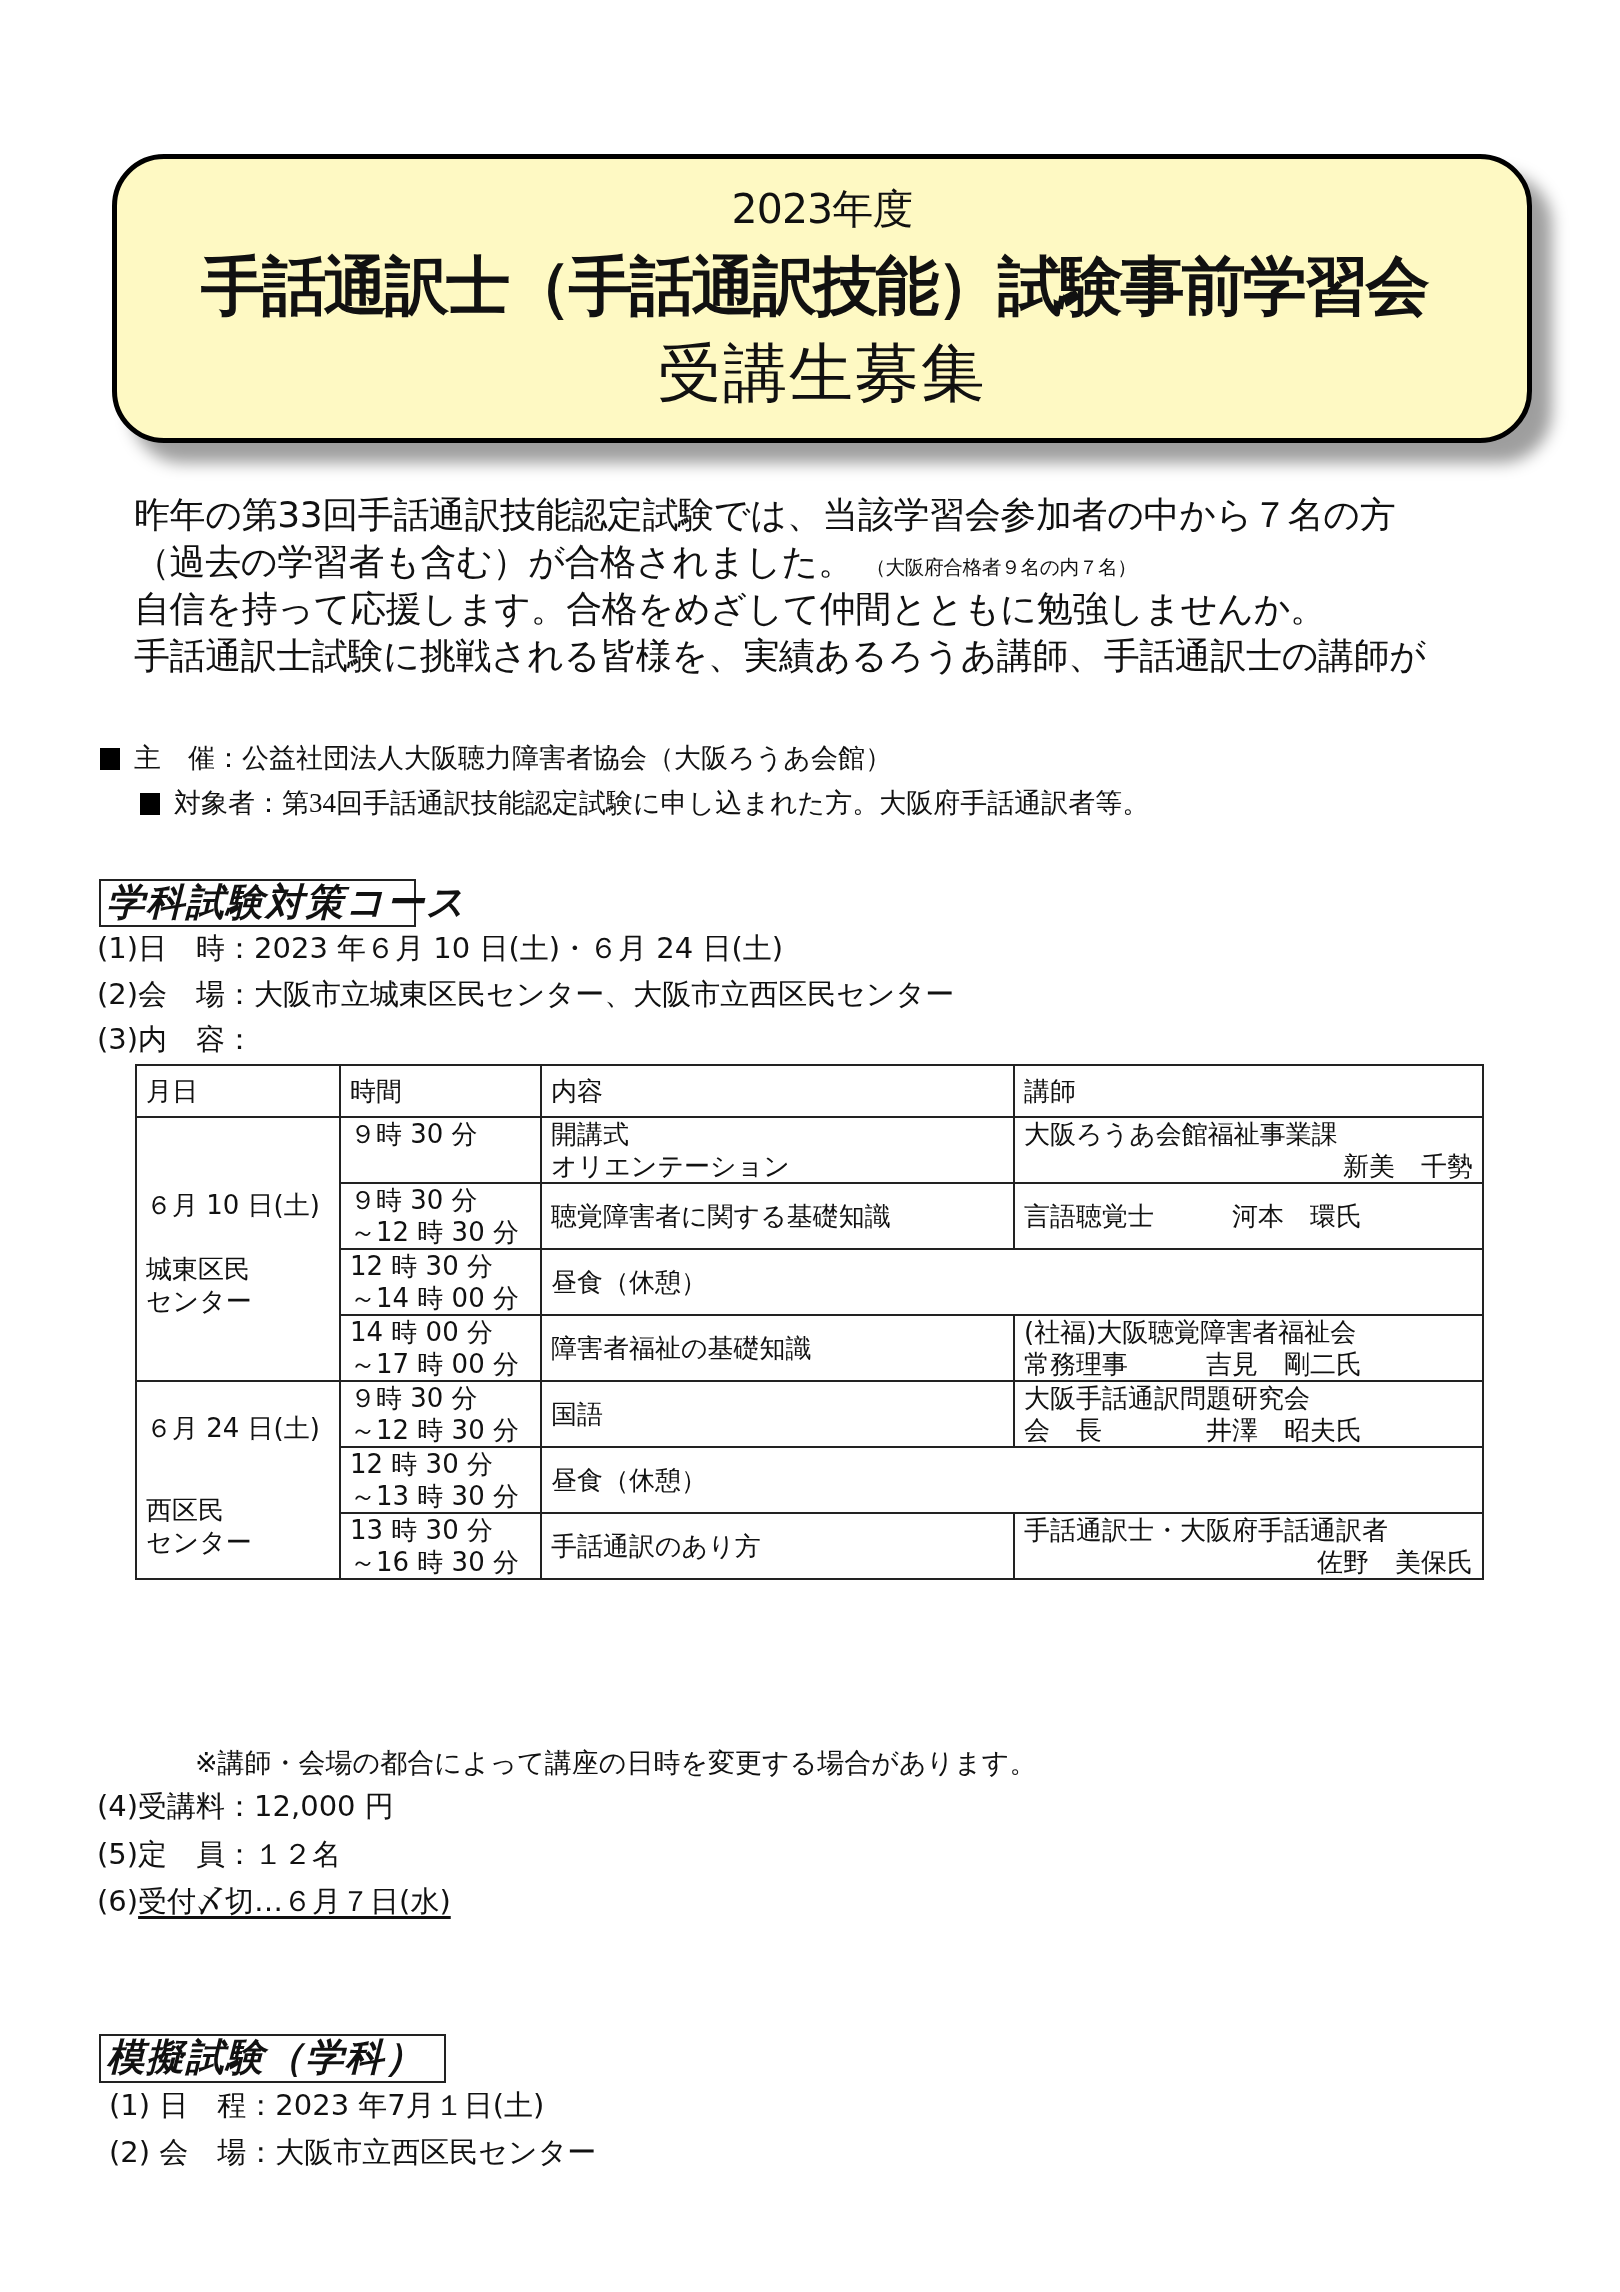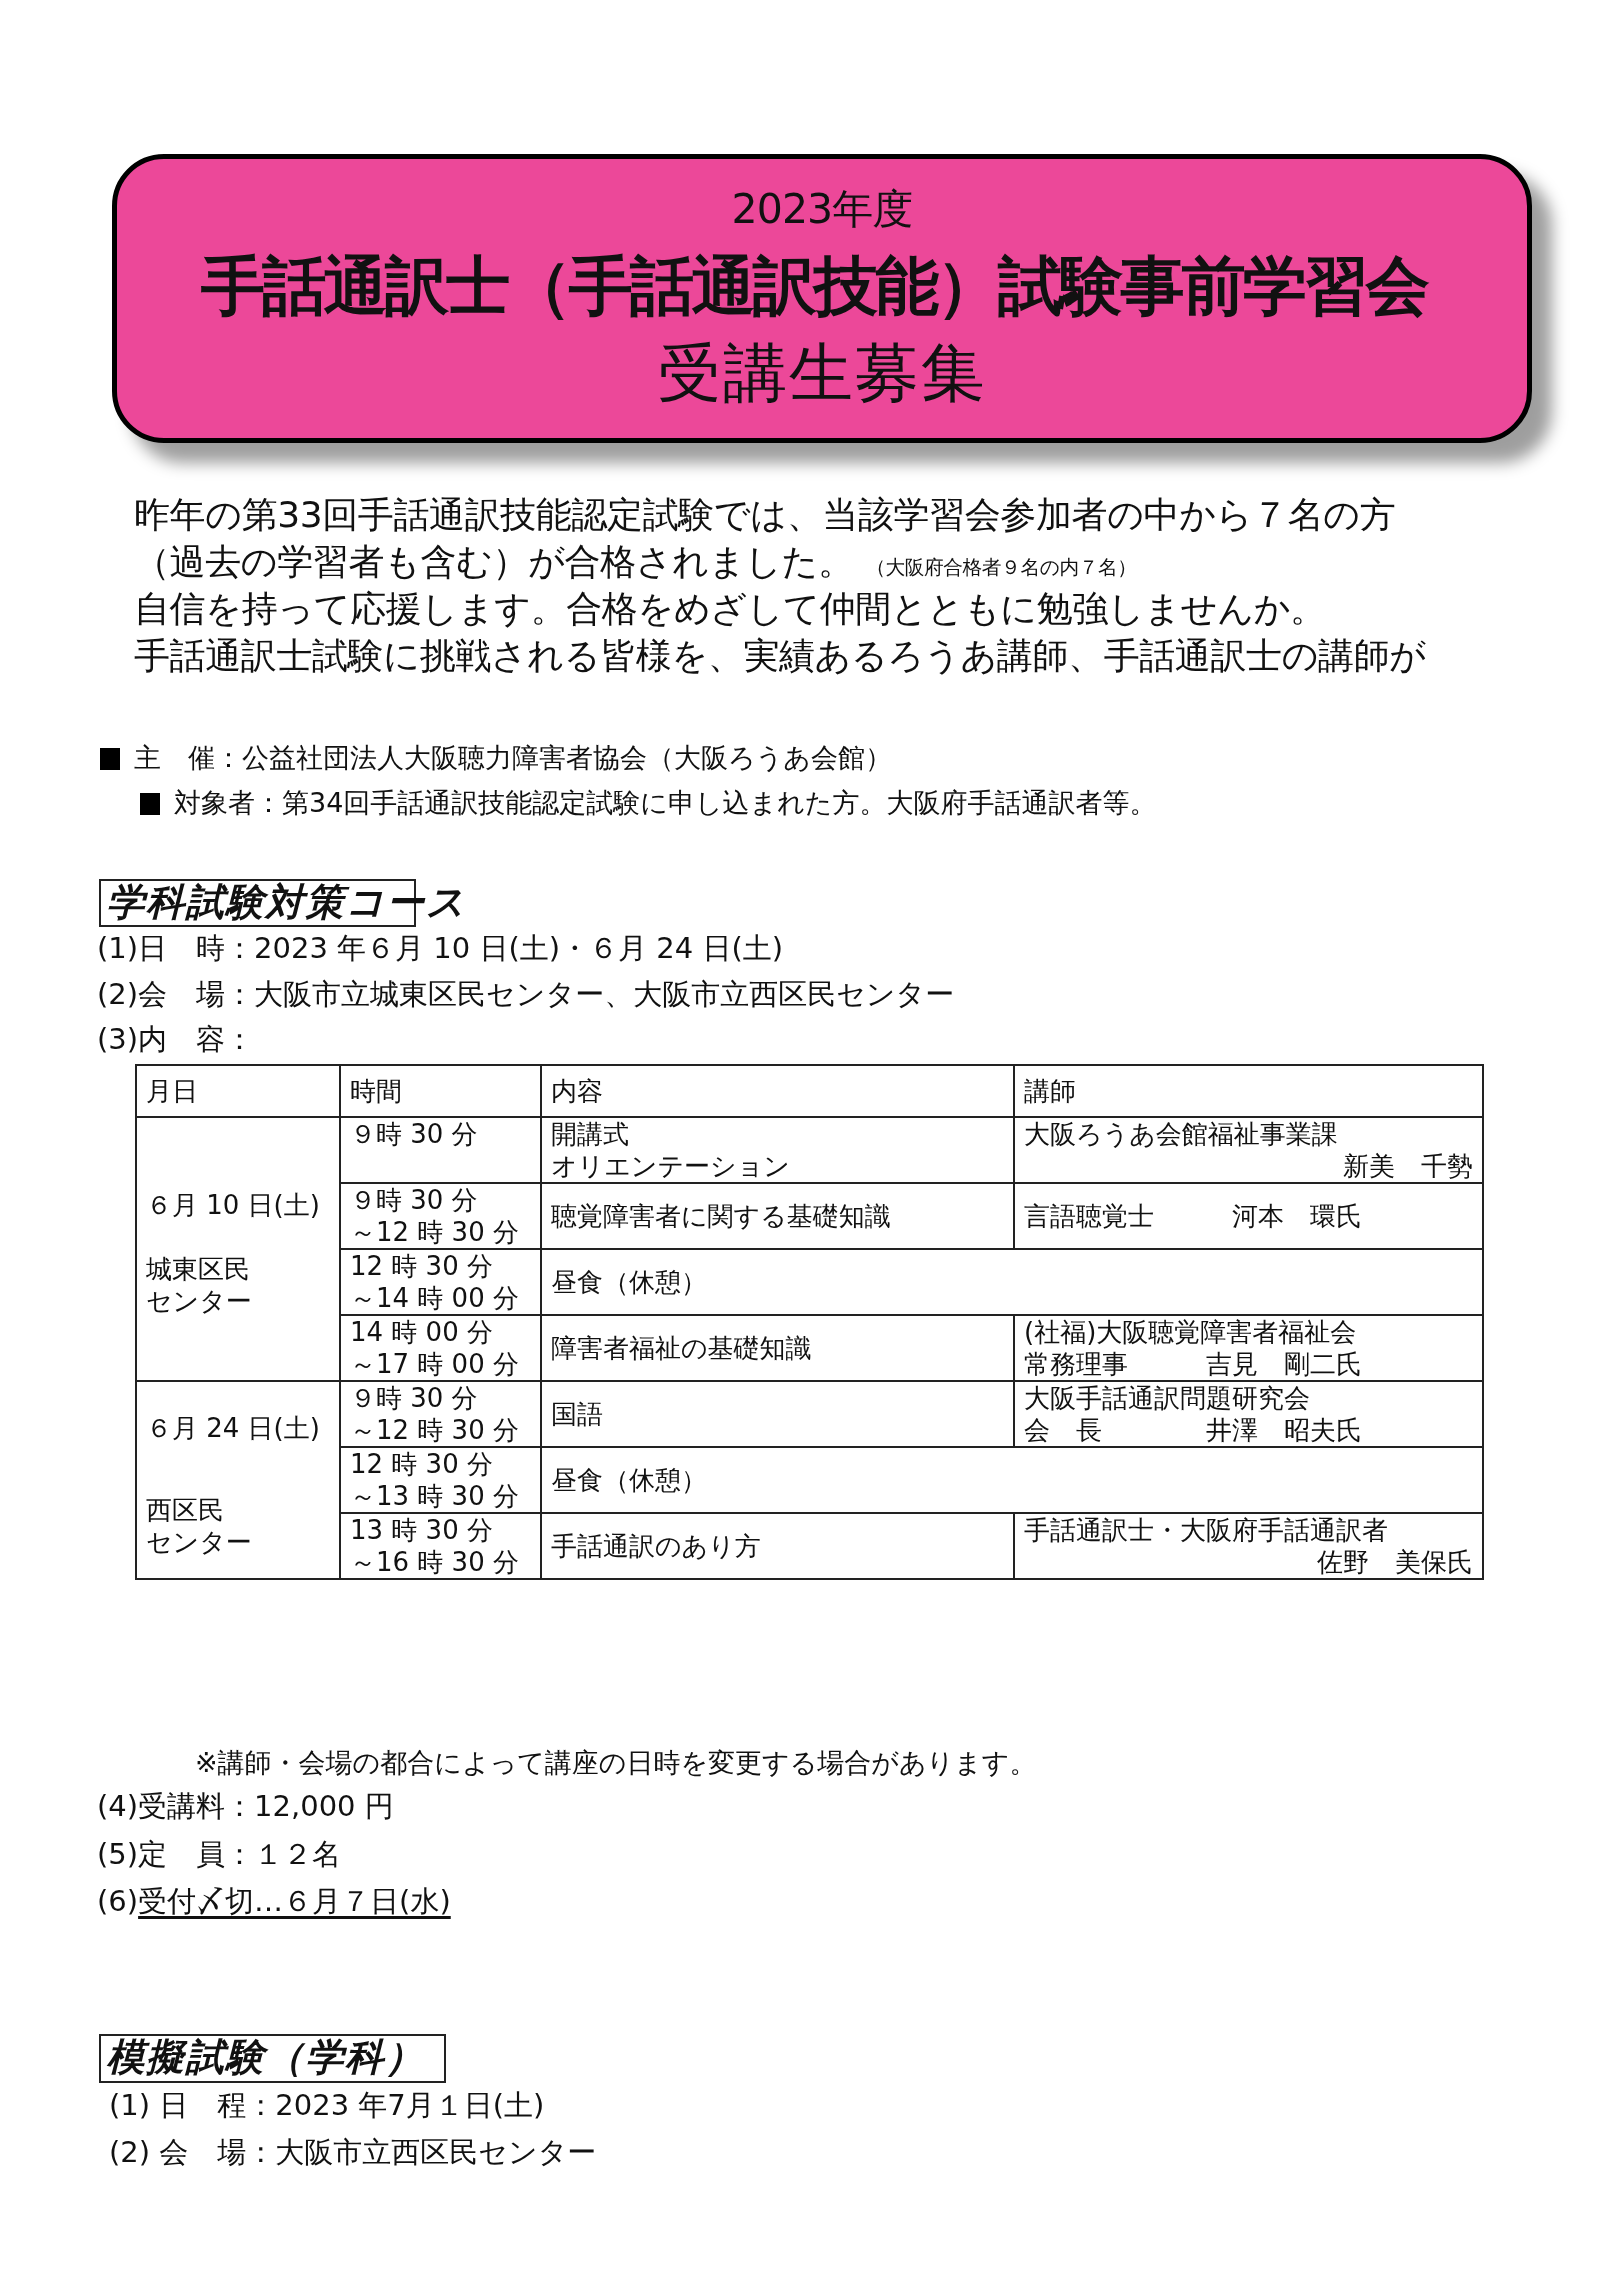--- a/index.html
+++ b/index.html
@@ -3,33 +3,33 @@
 <meta charset="utf-8">
 <style>
   html, body { margin:0; padding:0; }
   body {
     width:1620px; height:2293px; background:#ffffff; position:relative; overflow:hidden;
     font-family:"DejaVu Sans","Liberation Sans",sans-serif; color:#111;
   }
   .abs { position:absolute; }
   .title-box {
     left:112px; top:154px; width:1420px; height:289px;
-    border:5.4px solid #000; border-radius:52px; box-sizing:border-box; background:#ec4899;
+    border:5.4px solid #000; border-radius:52px; box-sizing:border-box; background:#fef9c3;
     box-shadow: 19.7px 19.7px 16px rgba(0,0,0,0.38);
     text-align:center;
   }
   .t-year { position:absolute; left:0; right:0; top:27px; font-size:41px; line-height:47px; letter-spacing:-0.9px; }
   .t-main { position:absolute; left:0; right:16px; top:90px; font-size:64px; line-height:75px; font-weight:bold; letter-spacing:-2.7px; }
   .t-sub { position:absolute; left:0; right:0; top:177px; font-size:64px; line-height:75px; letter-spacing:1.8px; }
 
   .intro { left:134px; top:491px; width:1397px; font-size:36px; line-height:47px; letter-spacing:-0.4px; }
   .intro .line { white-space:nowrap; height:47px; }
   .intro .small { font-size:19.7px; margin-left:12.5px; }
 
-  .info { left:100px; font-size:27px; line-height:36px; white-space:nowrap; }
+  .info { left:100px; font-size:27px; line-height:36px; white-space:nowrap;font-family:Liberation Serif, serif; }
   .info .sq { display:inline-block; width:19.7px; height:21.5px; background:#000; margin-right:14.3px; vertical-align:-2.7px; }
 
   .section-head {
     border:2.7px solid #222; box-sizing:border-box; font-size:38px; line-height:43px;
     font-style:italic; font-weight:bold; padding:0 5.4px; white-space:nowrap; letter-spacing:1.8px;
   }
   .item { font-size:29px; line-height:36px; white-space:nowrap; }
   .item .u { text-decoration:underline; text-decoration-thickness:2.7px; text-underline-offset:5.4px; }
 
   table.sched {

